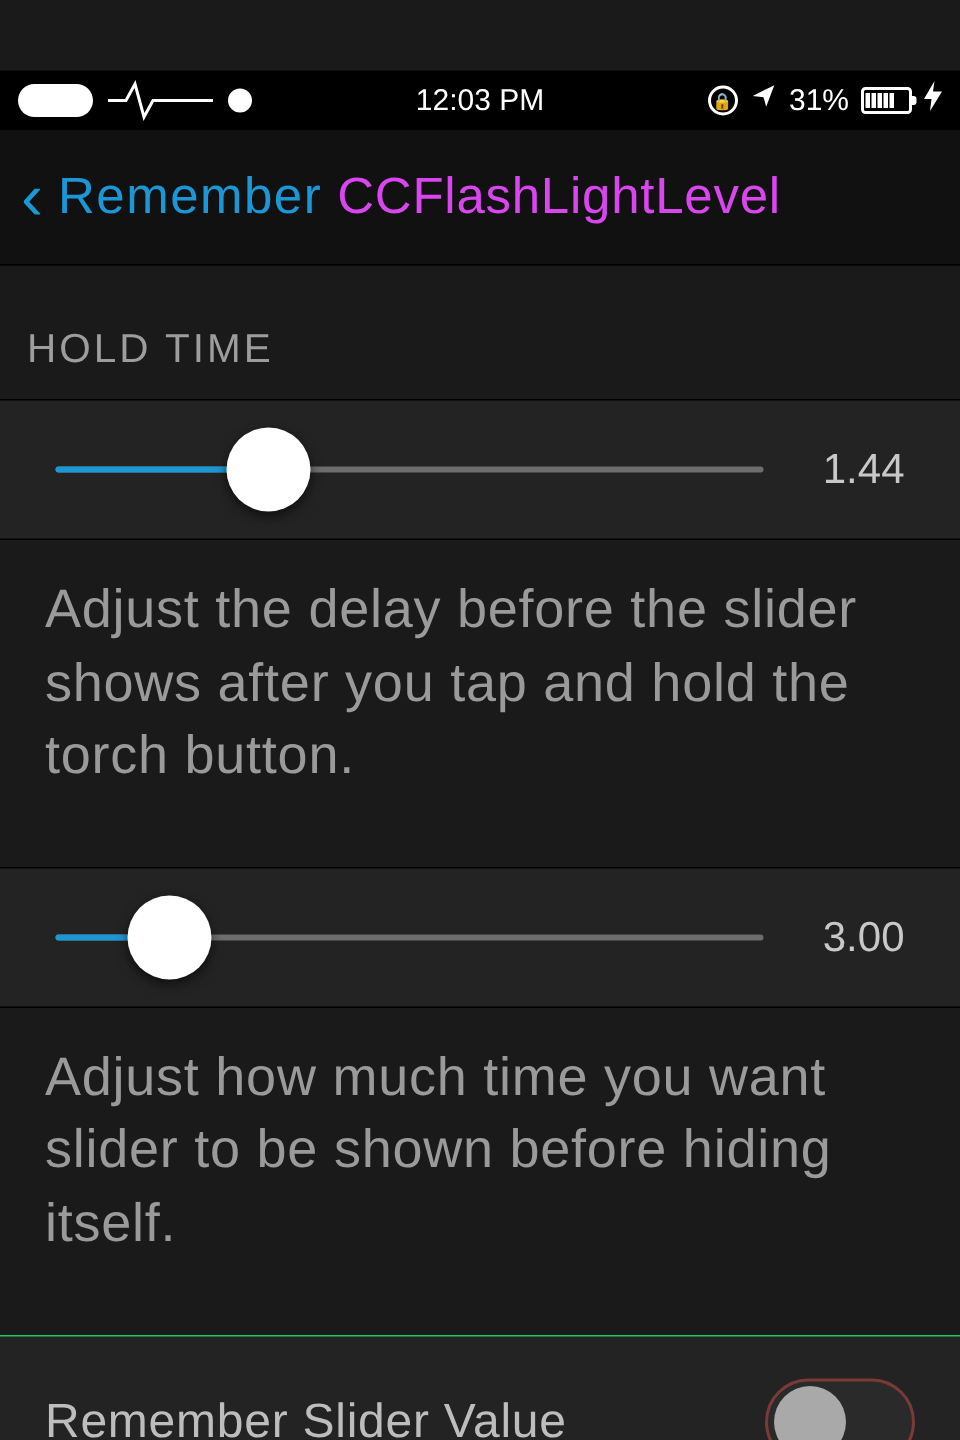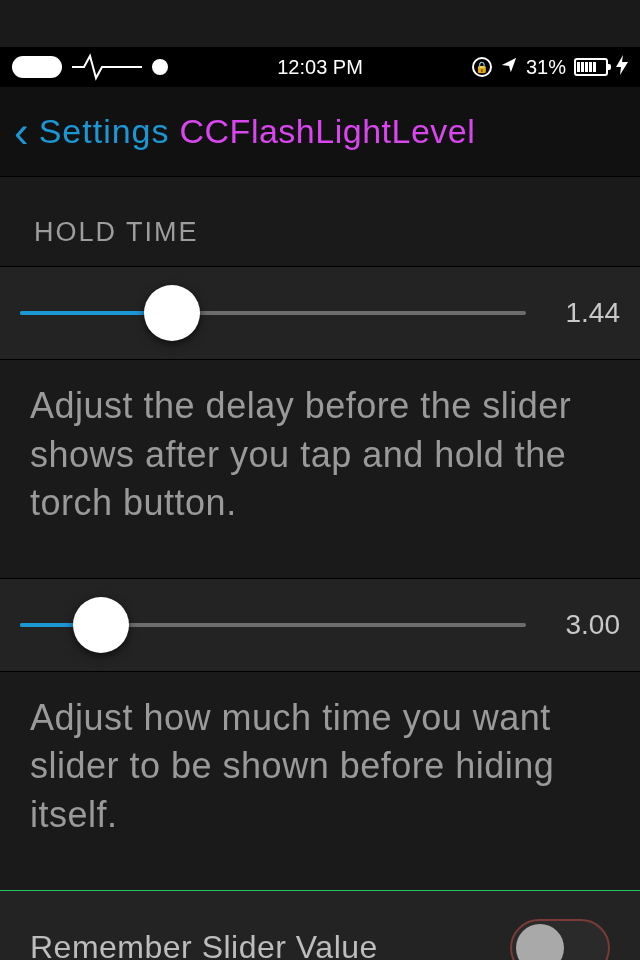--- a/index.html
+++ b/index.html
@@ -13,23 +13,23 @@
   .status-right { flex:1; display:flex; justify-content:flex-end; align-items:center; gap:8px; }
   .lock-circle { width:20px; height:20px; border:2px solid #fff; border-radius:50%; display:flex; align-items:center; justify-content:center; font-size:11px;}
   .battery { width:34px; height:18px; border:2px solid #fff; border-radius:3px; position:relative; display:flex; align-items:center; padding:0 1px; gap:1px;}
   .battery::after { content:""; position:absolute; right:-5px; top:4px; width:3px; height:6px; background:#fff; border-radius:0 2px 2px 0;}
   .bbar { width:3px; height:10px; background:#fff;}
   .nav { height:90px; background:#111; display:flex; align-items:center; padding:0 14px; gap:10px; border-bottom:1px solid #000;}
   .chev { color:#1c97d6; font-size:44px; line-height:1; font-weight:400; }
   .nav-back { color:#1c97d6; font-size:34px; letter-spacing:1px; }
   .nav-title { color:#d946ef; font-size:34px; letter-spacing:0.5px; }
   .content { padding-top:40px; }
-  .group-header { font-size:27px; color:#9d9d9d; letter-spacing:2px; padding:0 34px 18px; }
+  .group-header { font-size:27px; color:#9d9d9d; letter-spacing:2px; padding:0 18px 18px; }
   .cell { background:#232323; border-top:1px solid #000; border-bottom:1px solid #000; padding:24px 30px; display:flex; align-items:center; gap:24px; }
-  .slider-cell { padding:30px 20px; }
+  .slider-cell { padding:30px 37px; }
   .track { flex:1; height:4px; background:#6d6d6d; border-radius:2px; position:relative; }
   .fill { position:absolute; left:0; top:0; bottom:0; background:#1c97d6; border-radius:2px; }
   .thumb { position:absolute; top:50%; width:56px; height:56px; background:#fff; border-radius:50%; transform:translate(-50%,-50%); box-shadow:0 3px 8px rgba(0,0,0,0.6); }
   .value-label { color:#c8c8c8; font-size:28px; width:70px; text-align:right; }
   .footer-text { color:#9a9a9a; font-size:36px; line-height:1.35; padding:22px 30px 50px; letter-spacing:0.5px; }
   .toggle-cell { background:#232323; border-top:1px solid #22c55e; border-bottom:1px solid #000; padding:28px 30px; display:flex; align-items:center; }
   .toggle-label { flex:1; color:#bdbdbd; font-size:32px; letter-spacing:0.5px;}
   .switch { width:100px; height:58px; border-radius:29px; border:2px solid #7a3a35; background:#2a2a2a; position:relative; }
   .knob { position:absolute; left:4px; top:3px; width:48px; height:48px; background:#a9a9a9; border-radius:50%; }
   .section-gap { height:10px; }
@@ -68,21 +68,21 @@
     <div class="bolt">
       <svg width="12" height="20" viewBox="0 0 12 20">
           <path d="M7 0 L0 12 L5 12 L4 20 L12 7 L6 7 Z" fill="#fff"></path>
         </svg>
     </div>
   </div>
 </div>
 
 <div class="nav">
   <span class="chev">‹</span>
-  <span class="nav-back">Settings</span>
+  <span class="nav-back">Remember</span>
   <span class="nav-title">CCFlashLightLevel</span>
 </div>
 
 <div class="content">
 
   <div class="group-header">HOLD TIME</div>
   <div class="cell slider-cell">
     <div class="track">
       <div class="fill" style="width:30%"></div>
       <div class="thumb" style="left:30%"></div>

